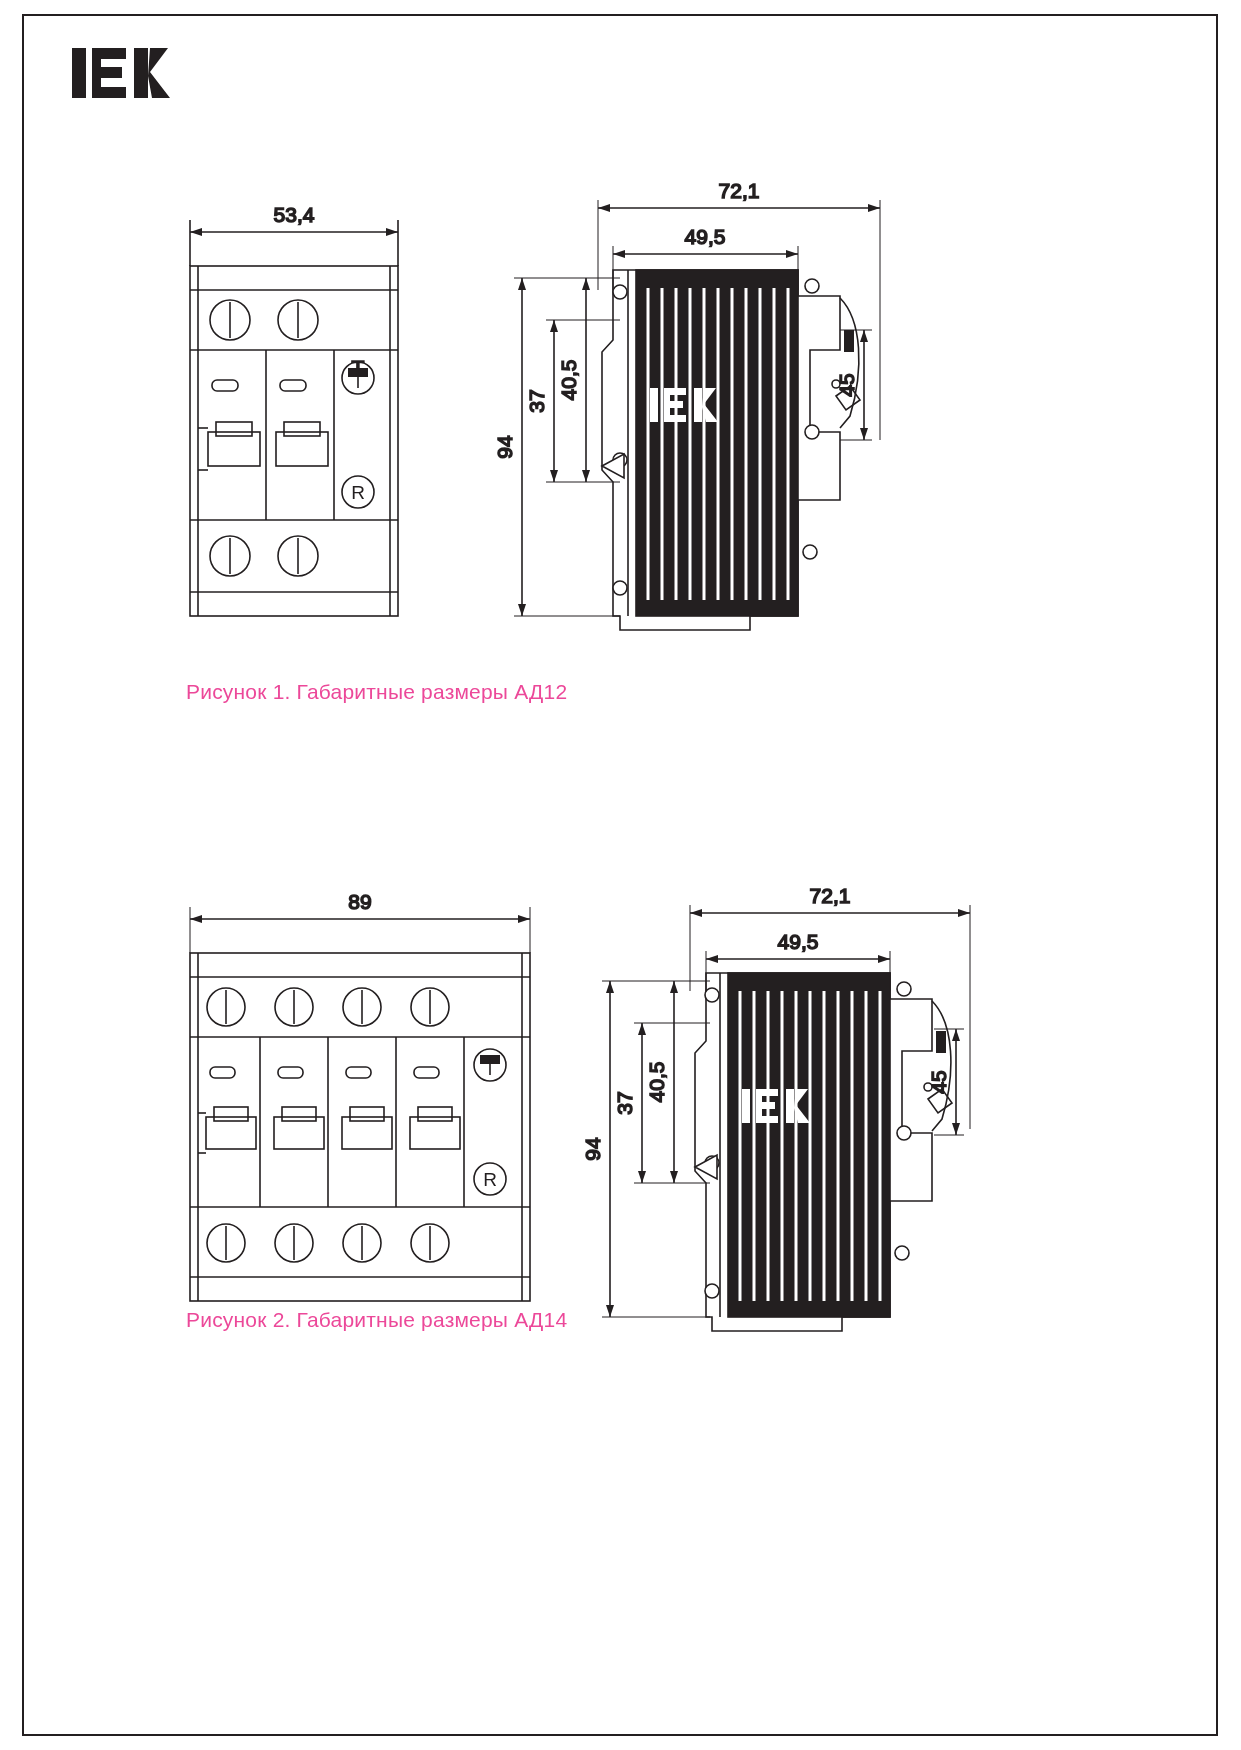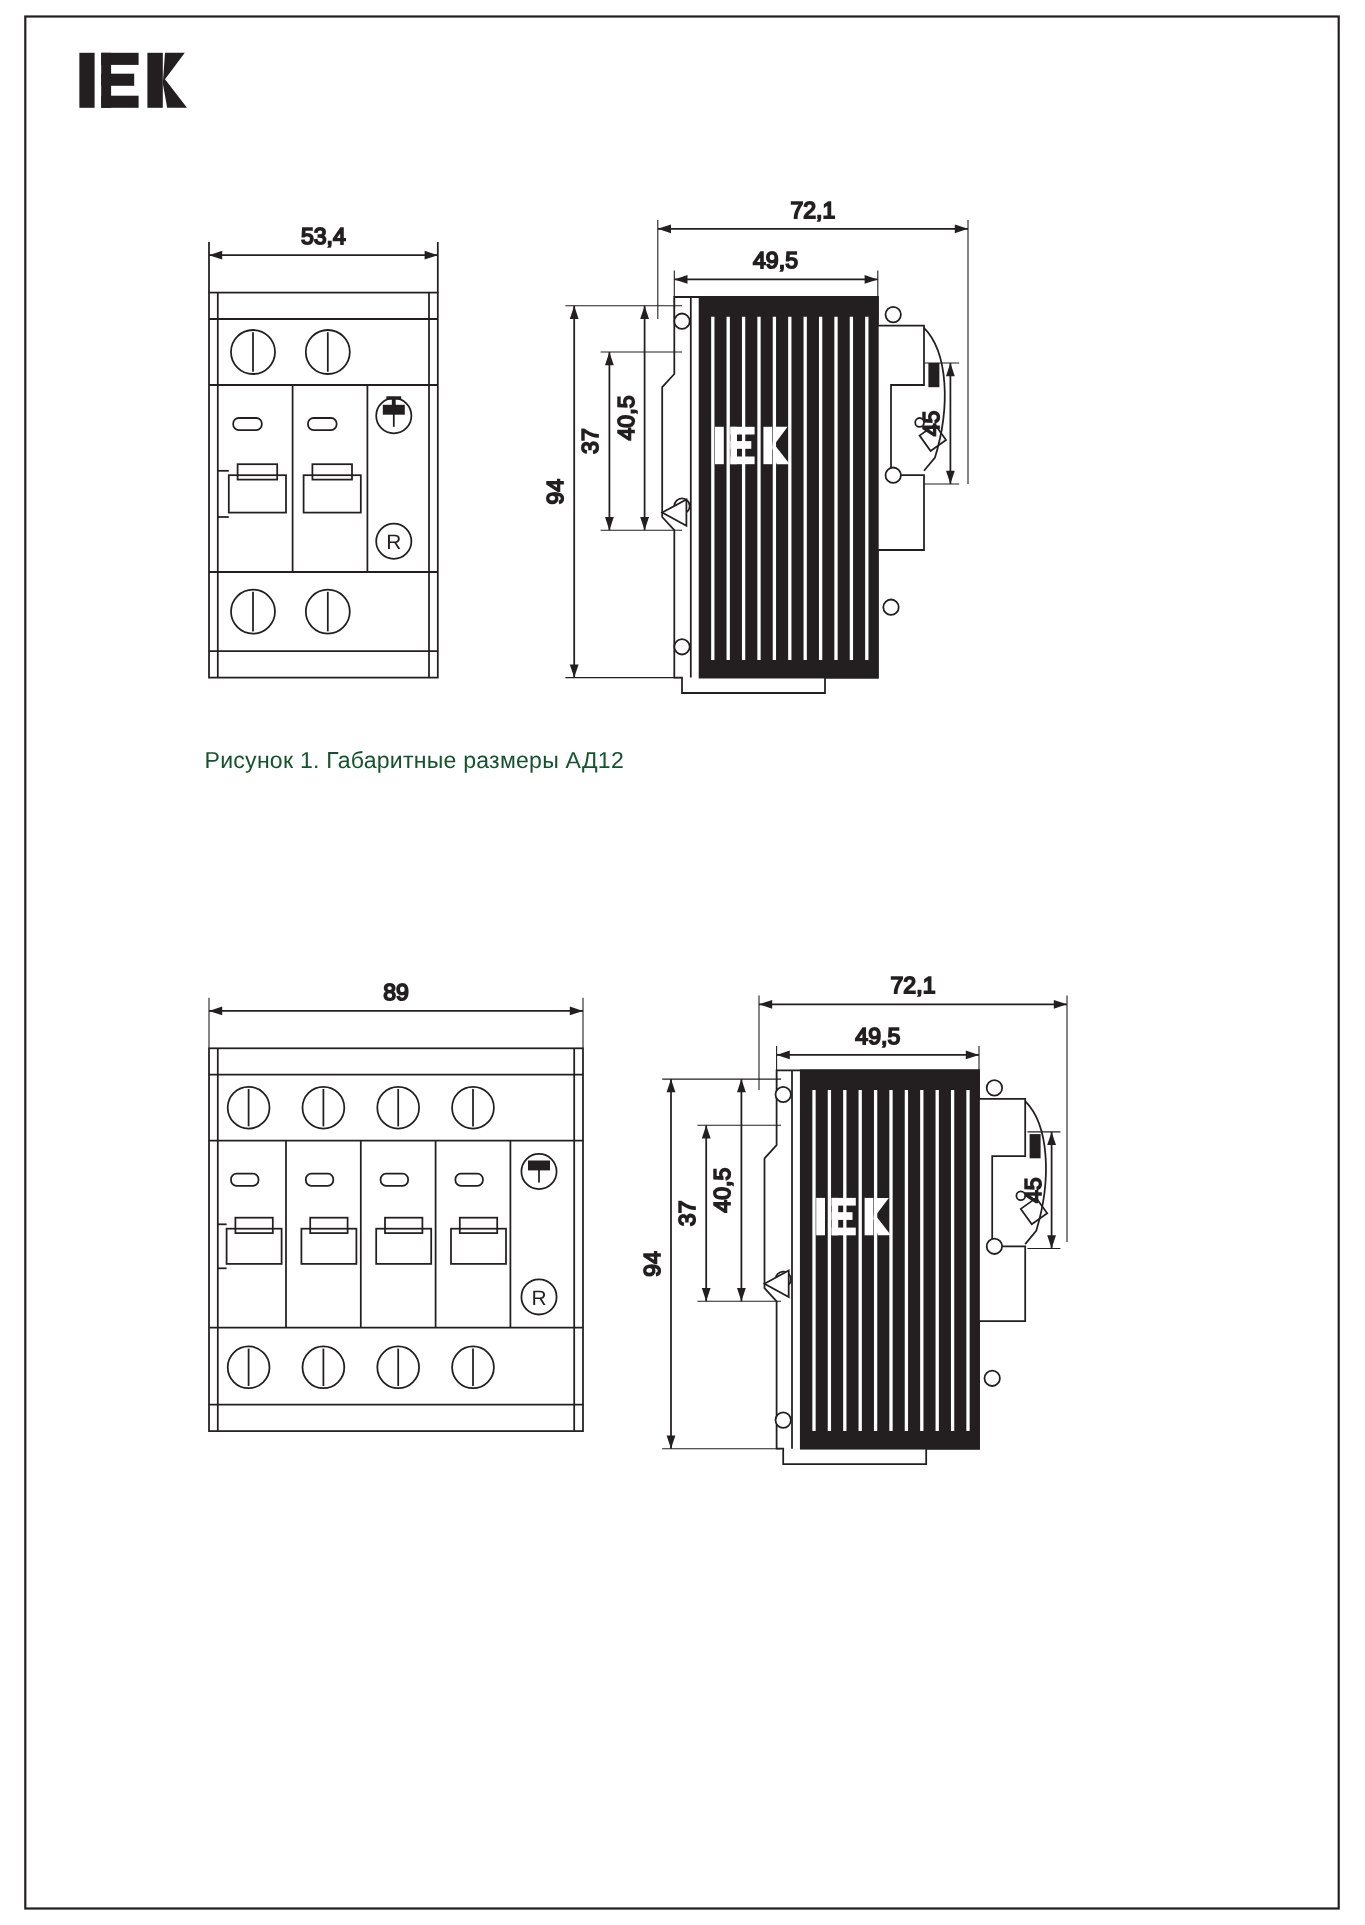--- a/index.html
+++ b/index.html
@@ -43,21 +43,21 @@
   .figure {
     position: absolute;
   }
   .fig1 { left: 150px; top: 170px; width: 960px; height: 500px; }
   .fig2 { left: 150px; top: 845px; width: 960px; height: 460px; margin-top: 36px; }
 
   .caption {
     position: absolute;
     font-size: 21px;
     letter-spacing: 0.2px;
-    color: #14532d;
+    color: #ec4899;
     white-space: nowrap;
   }
   .cap1 { left: 186px; top: 680px; }
   .cap2 { left: 186px; top: 1308px; }
 
   svg text {
     font-family: "Liberation Sans", sans-serif;
     fill: #231f20;
   }
   .dim { font-size: 21px; }
@@ -373,13 +373,14 @@
 
         <path d="M782,120 C804,142 806,192 792,238 L782,250"></path>
         <rect x="786" y="150" width="10" height="22" class="hatch-fill" stroke="none"></rect>
         <path d="M778,218 l14,-10 l10,14 l-14,10 z"></path>
 
         <polygon points="545,286 567,274 567,298" fill="#fff"></polygon>
       </g>
     </svg>
   </div>
 
+  <div class="caption cap2">Рисунок 2. Габаритные размеры АД14</div>
 </div>
 
 </body></html>

